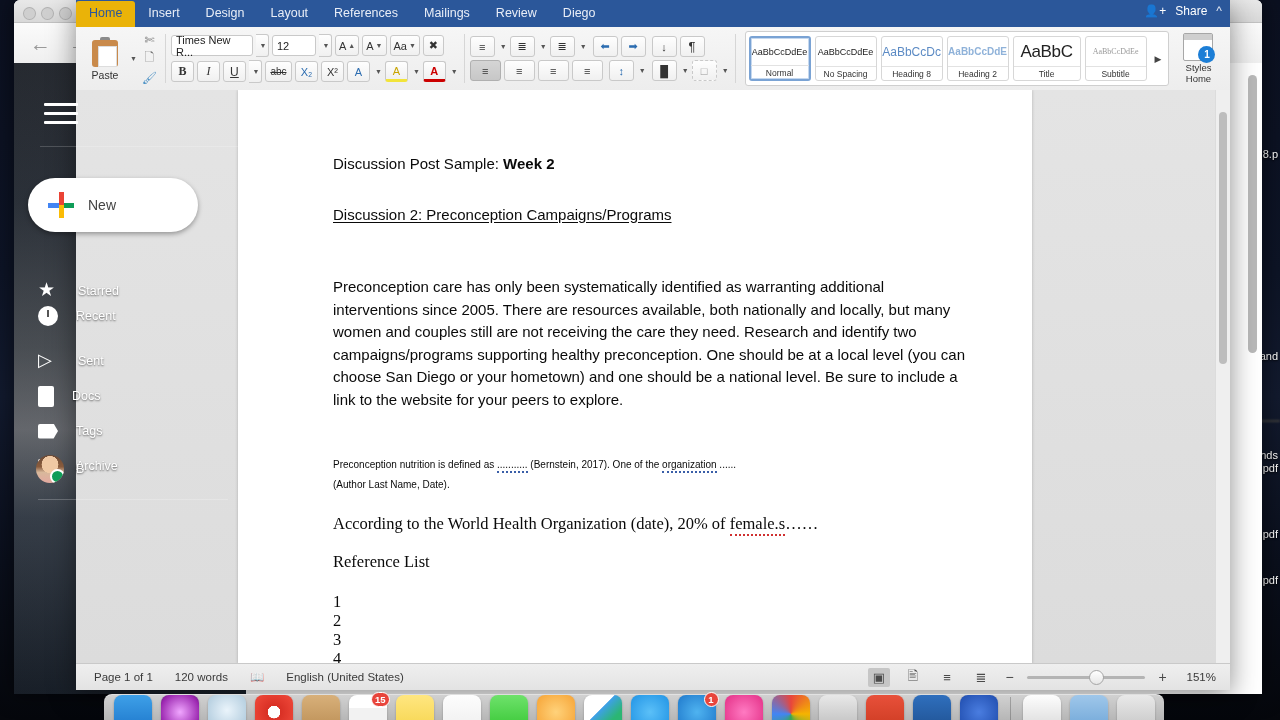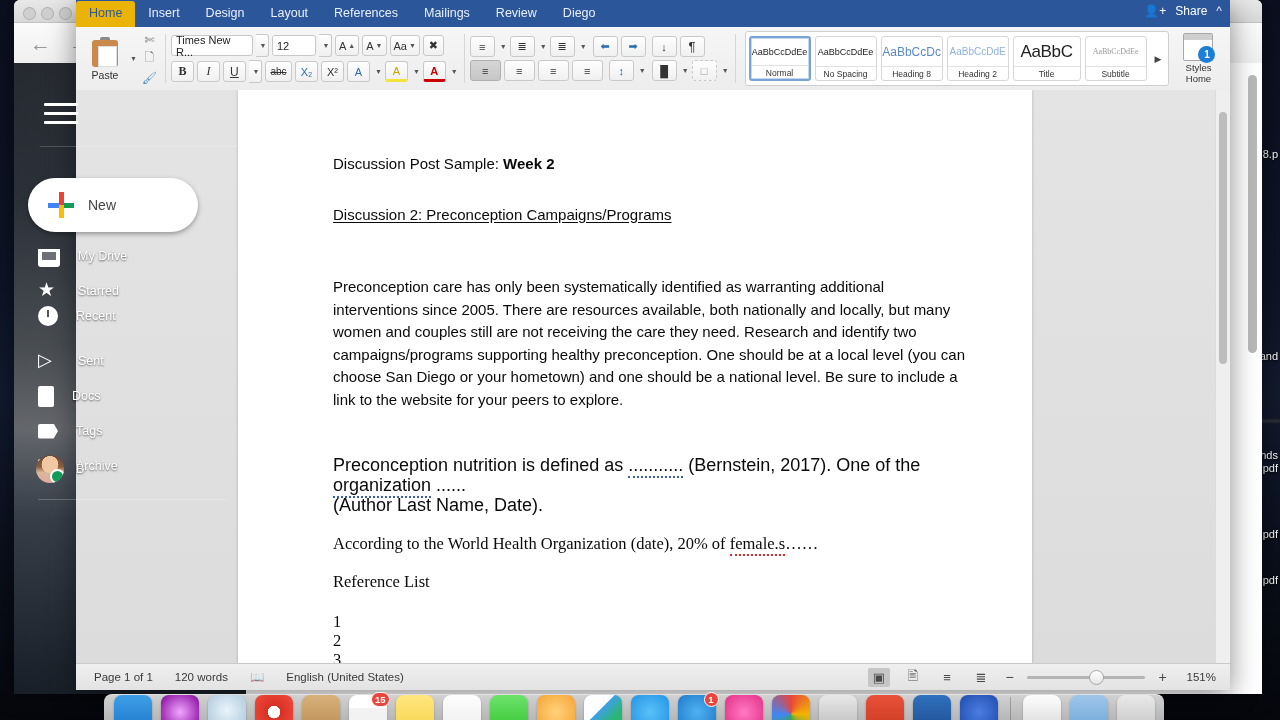--- a/index.html
+++ b/index.html
@@ -120,40 +120,40 @@
   .bluetxt{color:#2b6cb0;}
   
   #styles-gallery{display:flex;align-items:center;gap:4px;border:1px solid #cfcfcf;border-radius:3px;
     background:#fff;padding:4px 3px;margin:7px 4px;}
   .style-card{width:62px;height:45px;border:1px solid #d7d7d7;border-radius:3px;background:#fff;
     display:flex;flex-direction:column;align-items:center;justify-content:center;box-sizing:border-box;}
   .style-card.sel{border:2px solid #7aa3d4;box-shadow:0 0 0 1px #c5d8ef inset;}
   .sc-preview{flex:1;display:flex;align-items:center;justify-content:center;font-size:9px;color:#222;
     overflow:hidden;white-space:nowrap;padding:0 2px;}
   .sc-preview.h1{font-size:12px;color:#5b8ac4;}
-  .sc-preview.h2{font-size:10px;color:#8fb2d9;}
+  .sc-preview.h2{font-size:10px;color:#8fb2d9;font-weight:bold;}
   .sc-preview.title{font-size:17px;color:#222;letter-spacing:-.3px;}
   .sc-preview.subtitle{font-size:8px;color:#999;font-family:"Liberation Serif",serif;}
   .sc-name{font-size:8.5px;color:#333;border-top:1px solid #e2e2e2;width:100%;text-align:center;padding:2px 0 1px;}
   .gallery-more{font-size:9px;color:#444;padding:0 4px;}
   .styles-pane{display:flex;flex-direction:column;align-items:center;width:46px;margin-left:2px;}
   .sp-icon{width:28px;height:26px;border:1px solid #a7a7a7;border-radius:2px;background:#fff;position:relative;}
   .sp-icon::before{content:"";position:absolute;left:0;right:0;top:0;height:6px;background:#cfcfcf;}
   .sp-badge{position:absolute;right:-3px;bottom:-3px;width:17px;height:17px;border-radius:50%;background:#1c7ed6;
     color:#fff;font-size:10px;display:flex;align-items:center;justify-content:center;font-weight:bold;}
   .sp-label{font-size:9.5px;color:#333;text-align:center;line-height:10.5px;margin-top:2px;}
   
   #docarea{position:absolute;top:90px;left:0;right:0;bottom:26px;
     background:linear-gradient(180deg,#e4e4e4,#dcdcdc);overflow:hidden;}
   #page{position:absolute;left:162px;top:0;width:794px;bottom:0;background:#fff;
     box-shadow:0 0 3px rgba(0,0,0,.22);}
   #doc-content{position:absolute;left:95px;top:63px;right:62px;}
   .p-sans{font-family:"Liberation Sans",sans-serif;font-size:15px;color:#0a0a0a;line-height:22.5px;}
   .p-serif{font-family:"Liberation Serif",serif;font-size:16.5px;color:#0a0a0a;line-height:22px;}
-  .p-arial{font-family:"Liberation Sans",sans-serif;font-size:18px;color:#0a0a0a;line-height:20px;}
+  .p-arial{font-family:"Liberation Sans",sans-serif;font-size:10px;color:#0a0a0a;line-height:20px;}
   .bold{font-weight:bold;}
   .ul{text-decoration:underline;text-underline-offset:2px;}
   .sq-red{border-bottom:2px dotted #d03030;padding-bottom:1px;}
   .sq-blue{border-bottom:2px dotted #3a5fa8;padding-bottom:1px;}
   
   #word-scroll-track{position:absolute;right:0;top:90px;bottom:26px;width:14px;background:#efefef;border-left:1px solid #dcdcdc;}
   #word-scroll-thumb{position:absolute;right:3px;top:22px;width:8px;height:252px;border-radius:4px;background:#bdbdbd;}
   
   #statusbar{position:absolute;left:0;right:0;bottom:0;height:26px;
     background:linear-gradient(180deg,#efefef,#e3e3e3);border-top:1px solid #c9c9c9;
@@ -211,24 +211,20 @@
           <i></i>
           <i></i>
         </div>
       <div class="dv-sep"></div>
       <div class="dv-new">
         <span class="gplus">
             <span class="hbar"></span>
             <span class="vbar"></span>
           </span>
         <span class="dv-newlabel">New</span>
-      </div>
-      <div class="dv-item" style="top:178px">
-        <span class="dv-ico ic-drive"></span>
-        <span class="dv-label">My Drive</span>
       </div>
       <div class="dv-item" style="top:213px">
         <span class="dv-ico ic-star">★</span>
         <span class="dv-label">Starred</span>
       </div>
       <div class="dv-item" style="top:238px">
         <span class="dv-ico ic-clock"></span>
         <span class="dv-label">Recent</span>
       </div>
       <div class="dv-item" style="top:283px">

